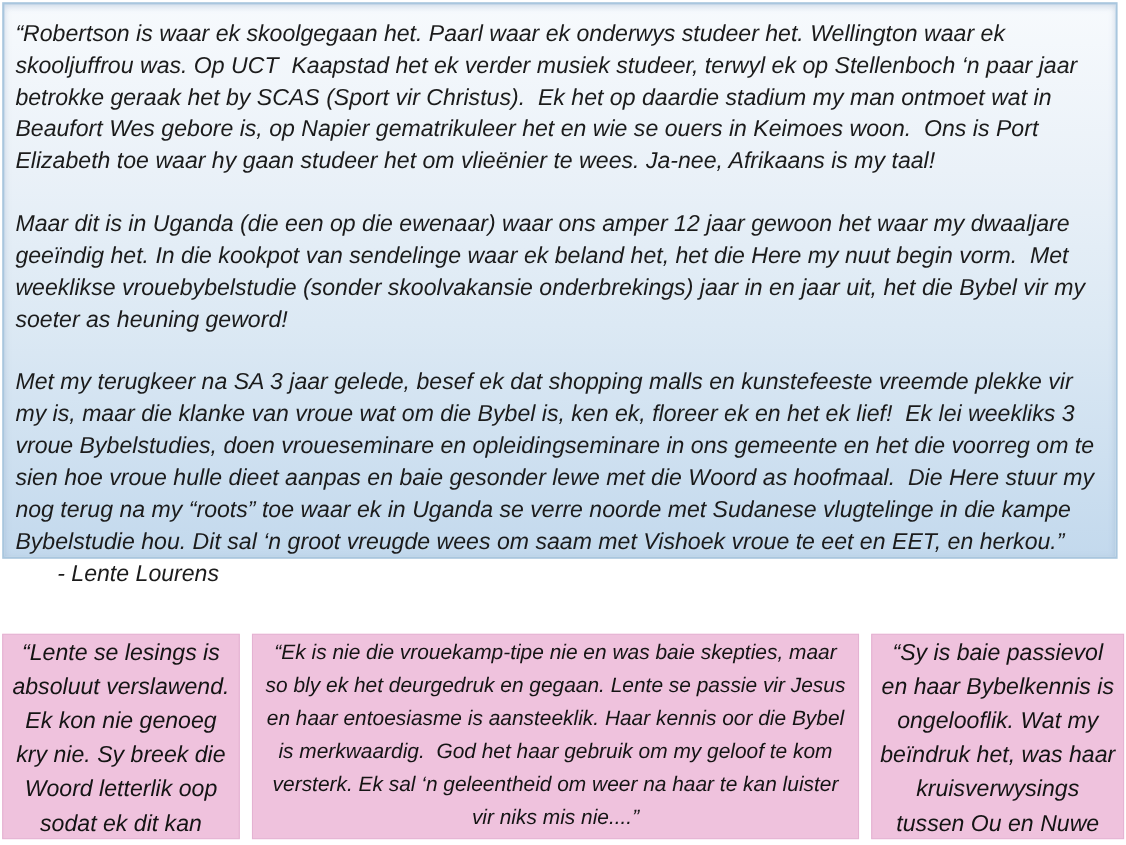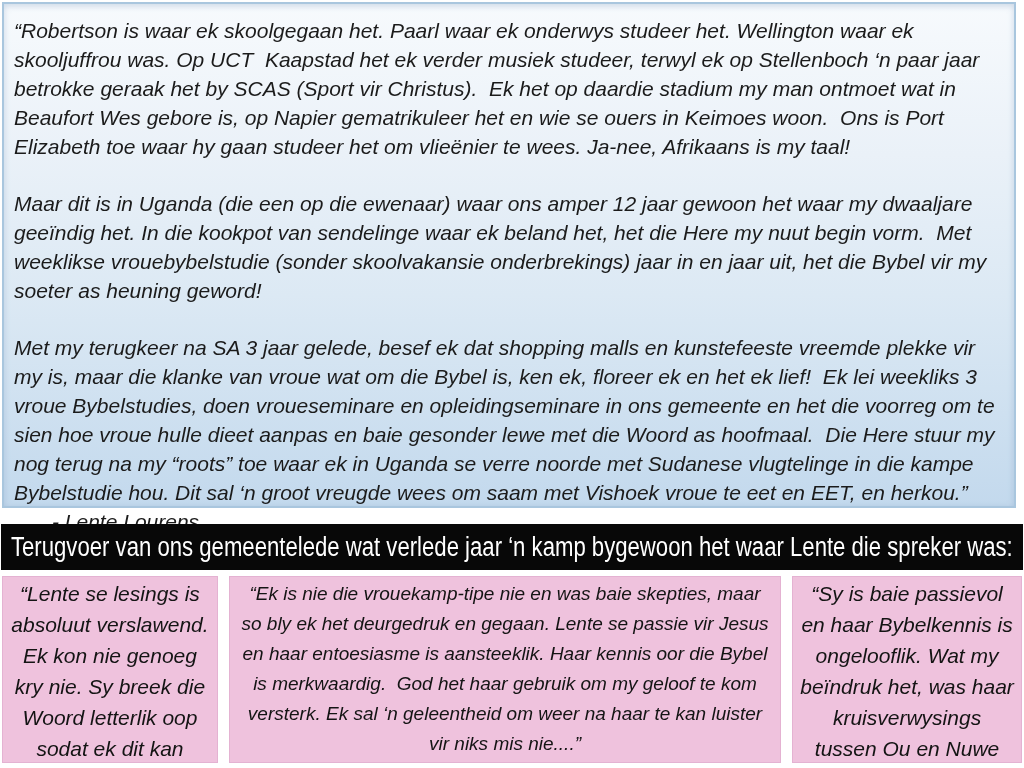--- a/index.html
+++ b/index.html
@@ -74,23 +74,20 @@
 <body>
 
 <div class="page">
 
   <div class="quote-panel">
     <p class="qp">“Robertson is waar ek skoolgegaan het. Paarl waar ek onderwys studeer het. Wellington waar ek skooljuffrou was. Op UCT  Kaapstad het ek verder musiek studeer, terwyl ek op Stellenboch ‘n paar jaar betrokke geraak het by SCAS (Sport vir Christus).  Ek het op daardie stadium my man ontmoet wat in Beaufort Wes gebore is, op Napier gematrikuleer het en wie se ouers in Keimoes woon.  Ons is Port Elizabeth toe waar hy gaan studeer het om vlieënier te wees. Ja-nee, Afrikaans is my taal!</p>
     <p class="qp">Maar dit is in Uganda (die een op die ewenaar) waar ons amper 12 jaar gewoon het waar my dwaaljare geeïndig het. In die kookpot van sendelinge waar ek beland het, het die Here my nuut begin vorm.  Met weeklikse vrouebybelstudie (sonder skoolvakansie onderbrekings) jaar in en jaar uit, het die Bybel vir my soeter as heuning geword!</p>
     <p class="qp last"><span>Met my terugkeer na SA 3 jaar gelede, besef ek dat shopping malls en kunstefeeste vreemde plekke vir my is, maar die klanke van vroue wat om die Bybel is, ken ek, floreer ek en het ek lief!  Ek lei weekliks 3 vroue Bybelstudies, doen vroueseminare en opleidingseminare in ons gemeente en het die voorreg om te sien hoe vroue hulle dieet aanpas en baie gesonder lewe met die Woord as hoofmaal.  Die Here stuur my nog terug na my “roots” toe waar ek in Uganda se verre noorde met Sudanese vlugtelinge in die kampe Bybelstudie hou. Dit sal ‘n groot vreugde wees om saam met Vishoek vroue te eet en EET, en herkou.”</span><span class="attribution">- Lente Lourens</span></p>
   </div>
 
-  <div class="banner">
-    <span class="banner-text">Terugvoer van ons gemeentelede wat verlede jaar ‘n kamp bygewoon het waar Lente die spreker was:</span>
-  </div>
 
   <div class="testimonials">
     <div class="tbox tbox-left">
       <p>“Lente se lesings is absoluut verslawend. Ek kon nie genoeg kry nie. Sy breek die Woord letterlik oop sodat ek dit kan verstaan.”</p>
     </div>
     <div class="tbox tbox-mid">
       <p>“Ek is nie die vrouekamp-tipe nie en was baie skepties, maar so bly ek het deurgedruk en gegaan. Lente se passie vir Jesus en haar entoesiasme is aansteeklik. Haar kennis oor die Bybel is merkwaardig.  God het haar gebruik om my geloof te kom versterk. Ek sal ‘n geleentheid om weer na haar te kan luister vir niks mis nie....”</p>
     </div>
     <div class="tbox tbox-right">
       <p>“Sy is baie passievol en haar Bybelkennis is ongelooflik. Wat my beïndruk het, was haar kruisverwysings tussen Ou en Nuwe Testament.”</p>

